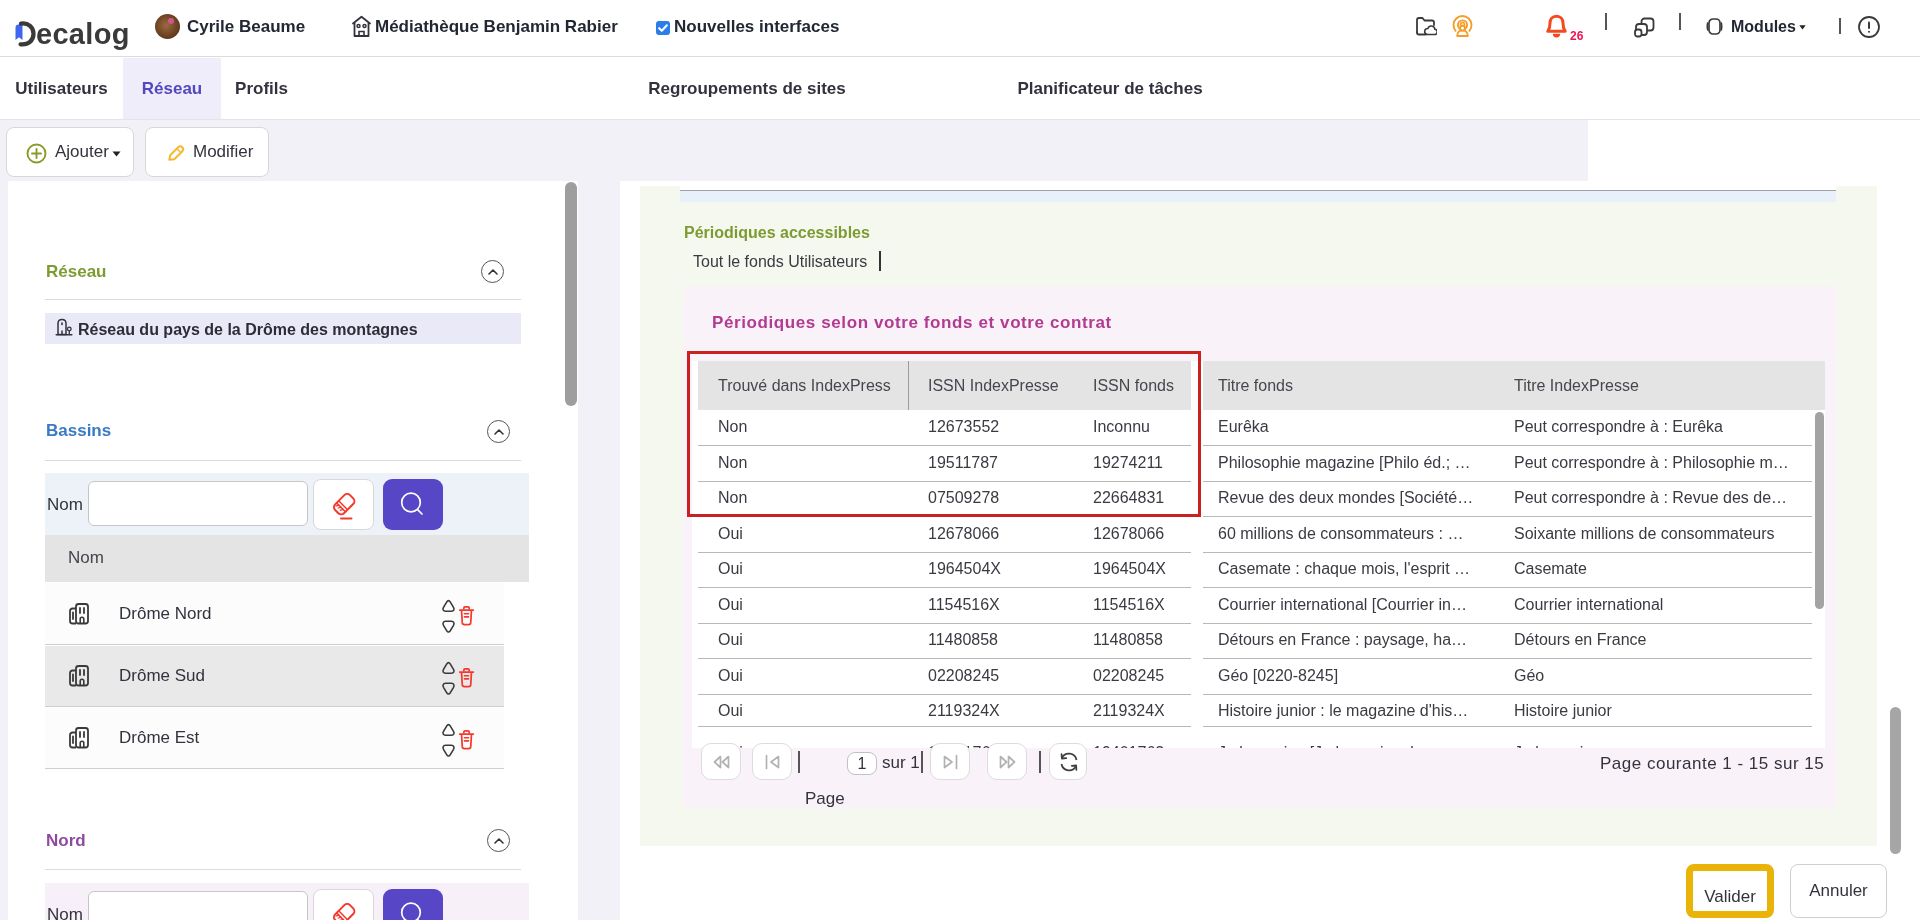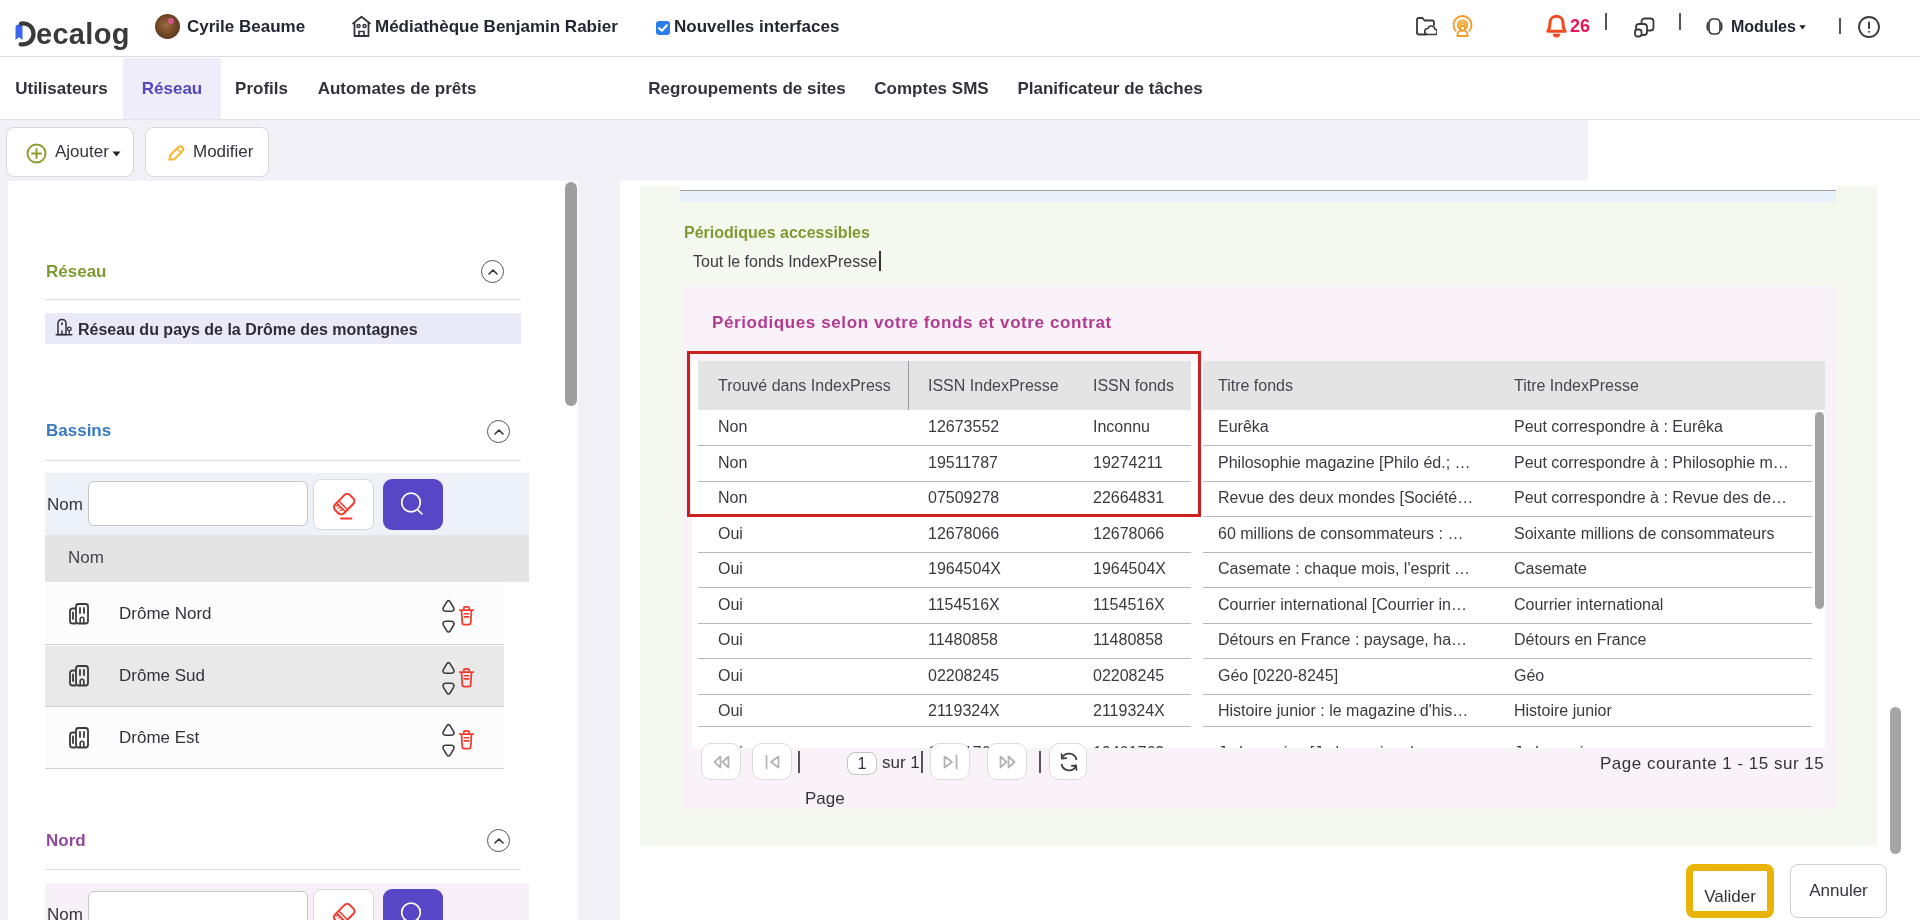--- a/index.html
+++ b/index.html
@@ -71,21 +71,21 @@
     <circle cx="11.5" cy="11" r="4.6" fill="none" stroke="#f59c27" stroke-width="1.9"></circle>
     <circle cx="11.5" cy="10.5" r="2" fill="none" stroke="#f59c27" stroke-width="1.7"></circle>
     <path d="M4.6 16.8 a9 9 0 1 1 13.8 0" fill="none" stroke="#f59c27" stroke-width="1.9" stroke-linecap="round"></path>
     <path d="M6.2 22 C6.2 18.6 8.5 16.2 11.5 16.2 C14.5 16.2 16.8 18.6 16.8 22 Z" fill="none" stroke="#f59c27" stroke-width="1.9" stroke-linejoin="round"></path>
     <circle cx="11.5" cy="14.2" r="2.4" fill="#fff" stroke="#f59c27" stroke-width="1.9"></circle>
   </svg>
   <svg class="abs" style="left:1546px;top:14px;" width="21" height="24" viewBox="0 0 21 24">
     <path d="M10.5 2.2 C6.3 2.2 4 5.4 4 9 C4 14.5 2.5 16.1 1.8 17.3 L19.2 17.3 C18.5 16.1 17 14.5 17 9 C17 5.4 14.7 2.2 10.5 2.2 Z" fill="none" stroke="#f4491f" stroke-width="3" stroke-linejoin="round"></path>
     <path d="M6.8 19.8 a3.7 3.7 0 0 0 7.4 0 Z" fill="#f4491f"></path>
   </svg>
-  <div class="abs" style="left:1570px;top:16px;font-weight:bold;font-size:18px;color:#ea1554;">26</div>
+  <div class="abs" style="left:1570px;top:29px;font-weight:bold;font-size:12px;color:#ea1554;">26</div>
   <div class="abs" style="left:1605px;top:13px;width:2px;height:17px;background:#555;"></div>
   <svg class="abs" style="left:1634px;top:17px;" width="22" height="21" viewBox="0 0 22 21">
     <rect x="7.5" y="1.5" width="12" height="12" rx="3" fill="none" stroke="#3a3a3a" stroke-width="1.8"></rect>
     <rect x="2" y="7" width="11" height="11" rx="3" fill="#fff" stroke="#3a3a3a" stroke-width="1.8"></rect>
     <rect x="1" y="12.5" width="6.5" height="7" rx="2.5" fill="#fff" stroke="#3a3a3a" stroke-width="1.8"></rect>
   </svg>
   <div class="abs" style="left:1679px;top:13px;width:2px;height:17px;background:#555;"></div>
   <svg class="abs" style="left:1706px;top:18px;" width="17" height="17" viewBox="0 0 17 17">
     <rect x="3" y="1" width="11" height="15" rx="4" fill="none" stroke="#3a3a3a" stroke-width="1.7"></rect>
     <path d="M2 4.5 C1 6 1 11 2 12.5 M15 4.5 C16 6 16 11 15 12.5" fill="none" stroke="#3a3a3a" stroke-width="1.6"></path>
@@ -98,23 +98,21 @@
   <svg class="abs" style="left:1857px;top:15px;" width="24" height="24" viewBox="0 0 24 24">
     <circle cx="12" cy="12" r="10" fill="none" stroke="#3a3a3a" stroke-width="1.8"></circle>
     <rect x="11" y="6.5" width="2" height="7.5" rx="1" fill="#3a3a3a"></rect>
     <rect x="11" y="15.8" width="2" height="2" rx="1" fill="#3a3a3a"></rect>
   </svg>
 </div>
 <div id="nav" class="abs">
   <div class="tab" style="left:0px;width:123px;">Utilisateurs</div>
   <div class="tab active" style="left:123px;width:98px;">Réseau</div>
   <div class="tab" style="left:221px;width:81px;">Profils</div>
-  <div class="tab" style="left:302px;width:190px;">Automates de prêts</div>
   <div class="tab" style="left:635px;width:224px;">Regroupements de sites</div>
-  <div class="tab" style="left:859px;width:145px;">Comptes SMS</div>
   <div class="tab" style="left:1004px;width:212px;">Planificateur de tâches</div>
 </div>
 <div id="band" class="abs">
   <div class="toolbtn" style="left:6px;top:7px;width:128px;height:50px;">
     <svg class="abs" style="left:19px;top:15px;" width="21" height="21" viewBox="0 0 21 21">
       <circle cx="10.5" cy="10.5" r="9" fill="none" stroke="#8a9a2b" stroke-width="1.9"></circle>
       <path d="M10.5 6 L10.5 15 M6 10.5 L15 10.5" stroke="#8a9a2b" stroke-width="1.9" stroke-linecap="round"></path>
     </svg>
     <span class="abs" style="left:48px;top:14px;">Ajouter</span>
     <svg class="abs" style="left:105px;top:23px;" width="9" height="6" viewBox="0 0 9 6">
@@ -268,21 +266,21 @@
   </defs>
 </svg>
 <div id="maincard" class="abs">
 
   <div class="abs" style="left:20px;top:5px;width:1237px;height:660px;background:#f5f8ee;"></div>
 
   <div class="abs" style="left:60px;top:0px;width:1156px;height:9px;background:#fff;"></div>
   <div class="abs" style="left:60px;top:9px;width:1156px;height:12px;background:#e8f1f9;border-top:1px solid #9fa0a6;"></div>
 
   <div class="abs" style="left:64px;top:43px;font-weight:bold;font-size:16px;color:#7e9b31;">Périodiques accessibles</div>
-  <div class="abs" style="left:73px;top:72px;font-size:16px;color:#3a3a42;">Tout le fonds IndexPresse</div>
+  <div class="abs" style="left:73px;top:72px;font-size:16px;color:#3a3a42;">Tout le fonds Utilisateurs</div>
   <div class="abs" style="left:259px;top:70px;width:1.5px;height:20px;background:#333;"></div>
 
   <div class="abs" style="left:63px;top:105px;width:1154px;height:523px;background:#faf2f9;border-radius:6px;"></div>
   <div class="abs" style="left:92px;top:132px;font-weight:bold;font-size:17px;letter-spacing:0.6px;color:#b23a90;">Périodiques selon votre fonds et votre contrat</div>
 
   <div class="abs" style="left:72px;top:180px;width:1133px;height:387px;background:#fff;overflow:hidden;" id="tablebox">
     <div class="abs" style="left:6px;top:0;width:493px;height:49px;background:#e4e4e4;"></div>
     <div class="abs" style="left:511px;top:0;width:622px;height:49px;background:#e4e4e4;"></div>
     <div class="abs" style="left:216px;top:0;width:1px;height:49px;background:#9a9aa0;"></div>
     <div class="hcell" style="left:26px;top:16px;">Trouvé dans IndexPress</div>

